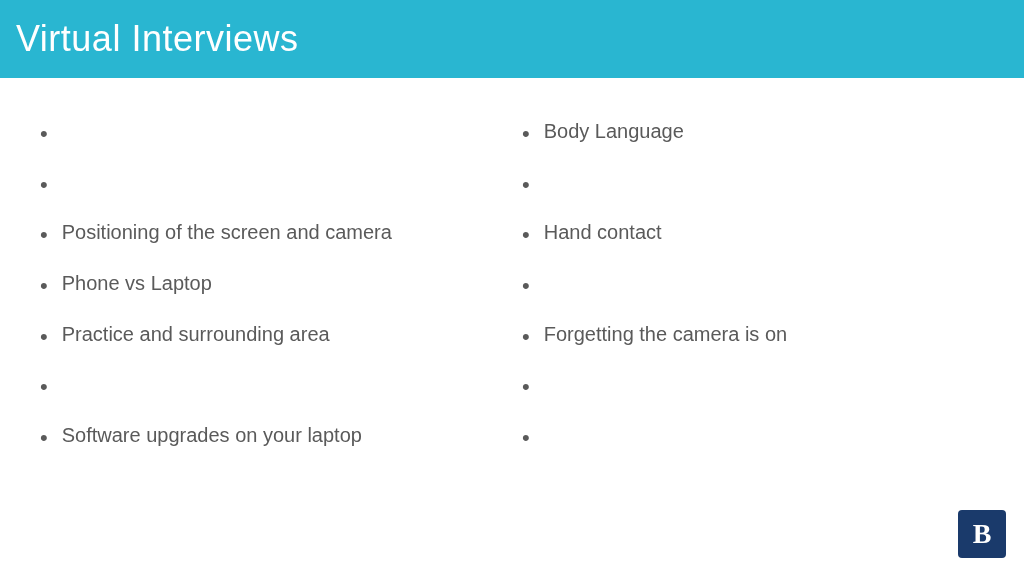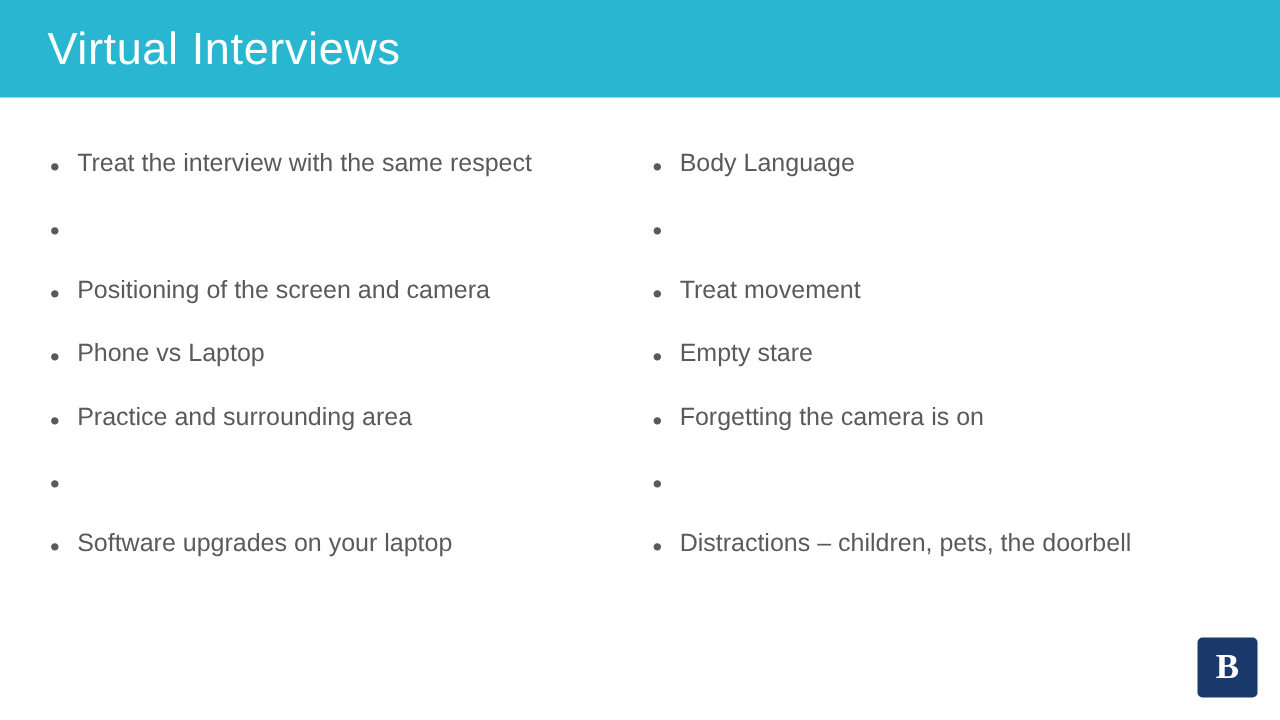--- a/index.html
+++ b/index.html
@@ -12,21 +12,21 @@
       width: 1024px;
       height: 576px;
       font-family: 'Segoe UI', Arial, sans-serif;
       background: #ffffff;
       overflow: hidden;
     }
 
     .header {
       background-color: #29b6d1;
       width: 100%;
-      padding: 18px 38px;
+      padding: 18px 16px;
       display: flex;
       align-items: flex-end;
     }
 
     .header-title {
       color: #ffffff;
       font-size: 36px;
       font-weight: 400;
       letter-spacing: 0.5px;
     }
@@ -95,21 +95,20 @@
 
 <div class="header">
   <span class="header-title">Virtual Interviews</span>
 </div>
 
 <div class="content">
 
   <div class="column" id="left-col">
   <div class="bullet-item">
       <span class="bullet-dot">•</span>
-      <span class="bullet-text">Treat the interview with the same respect</span>
     </div>
       <div class="bullet-item">
       <span class="bullet-dot">•</span>
     </div>
       <div class="bullet-item">
       <span class="bullet-dot">•</span>
       <span class="bullet-text">Positioning of the screen and camera</span>
     </div>
       <div class="bullet-item">
       <span class="bullet-dot">•</span>
@@ -131,35 +130,33 @@
   <div class="column" id="right-col">
   <div class="bullet-item">
       <span class="bullet-dot">•</span>
       <span class="bullet-text">Body Language</span>
     </div>
       <div class="bullet-item">
       <span class="bullet-dot">•</span>
     </div>
       <div class="bullet-item">
       <span class="bullet-dot">•</span>
-      <span class="bullet-text">Treat movement</span>
+      <span class="bullet-text">Hand contact</span>
     </div>
       <div class="bullet-item">
       <span class="bullet-dot">•</span>
-      <span class="bullet-text">Empty stare</span>
     </div>
       <div class="bullet-item">
       <span class="bullet-dot">•</span>
       <span class="bullet-text">Forgetting the camera is on</span>
     </div>
       <div class="bullet-item">
       <span class="bullet-dot">•</span>
     </div>
       <div class="bullet-item">
       <span class="bullet-dot">•</span>
-      <span class="bullet-text">Distractions – children, pets, the doorbell</span>
     </div>
     </div>
 </div>
 
 <div class="logo-container">
   <span class="logo-letter">B</span>
 </div>
 
 </body></html>

